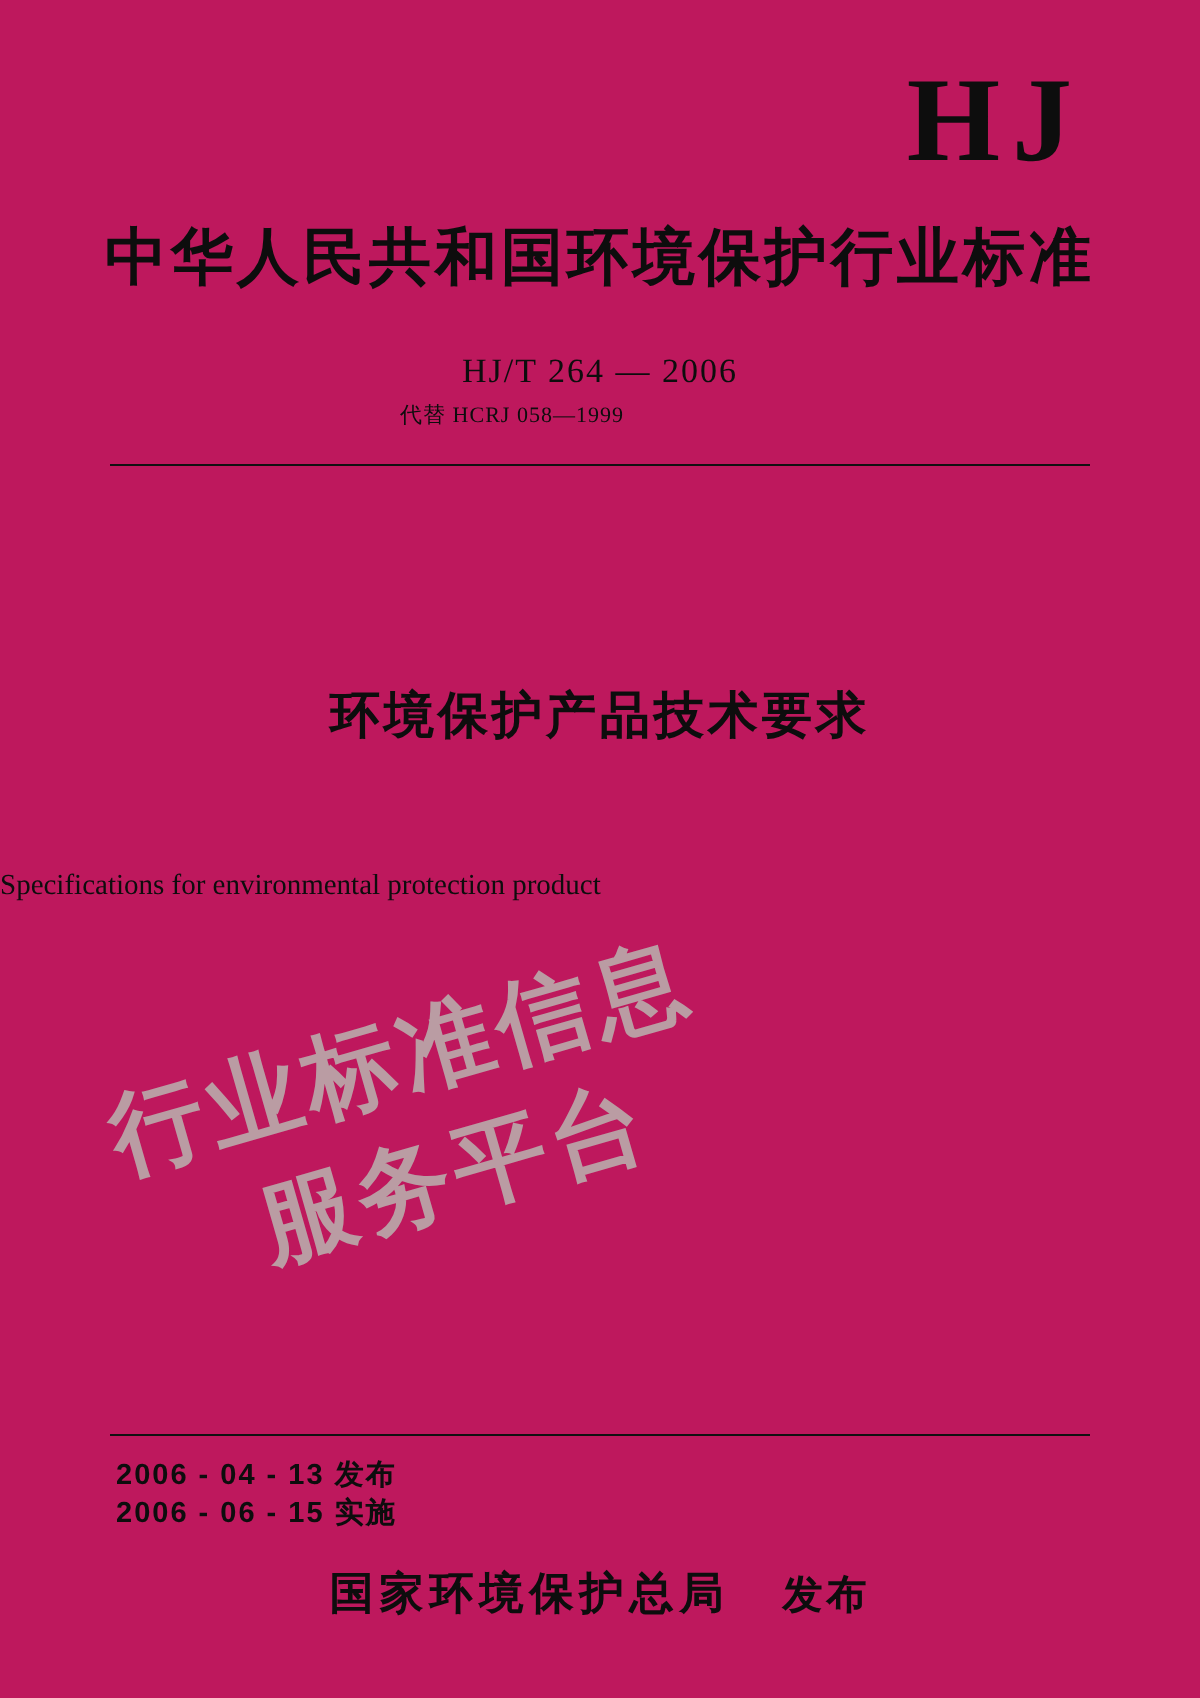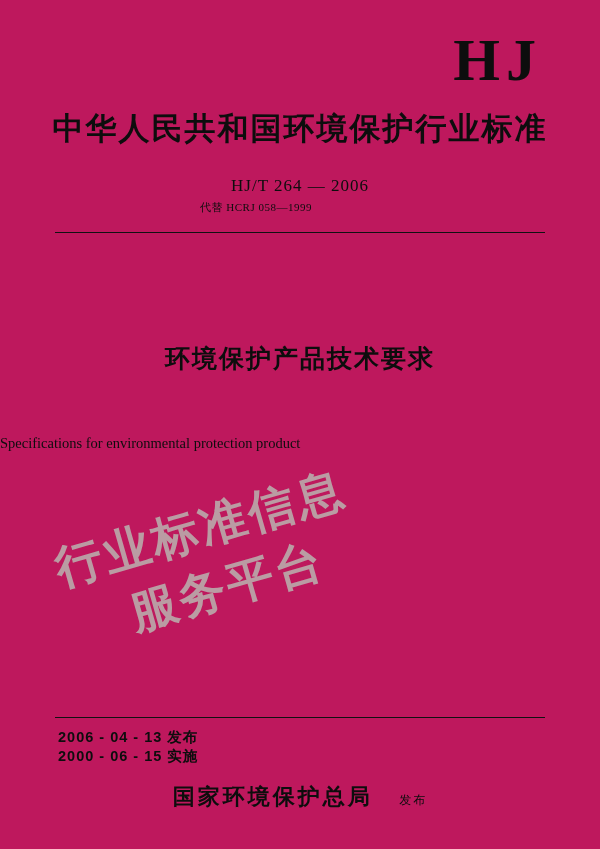--- a/index.html
+++ b/index.html
@@ -156,22 +156,22 @@
     color: #0d0d0d;
   }
   .issuer-name {
     font-family: "Liberation Sans", sans-serif;
     font-weight: bold;
     font-size: 22px;
     letter-spacing: 3px;
   }
   .issuer-verb {
     font-family: "Liberation Sans", sans-serif;
-    font-weight: normal;
-    font-size: 12px;
+    font-weight: bold;
+    font-size: 20px;
     letter-spacing: 2px;
     margin-left: 22px;
     margin-top: 46px;
   }
 </style>
 </head>
 <body>
 
 <div class="page">
 
@@ -195,21 +195,21 @@
 
   <div class="watermark">
     <div class="wm-l1">行业标准信息</div>
     <div class="wm-l2">服务平台</div>
   </div>
 
   <div class="rule rule-bottom"></div>
 
   <div class="date-row">
     <span>2006 - 04 - 13 发布</span>
-    <span>2000 - 06 - 15 实施</span>
+    <span>2006 - 06 - 15 实施</span>
   </div>
 
   <div class="issuer-row">
     <span class="issuer-name">国家环境保护总局</span>
     <span class="issuer-verb">发布</span>
   </div>
 
 </div>
 
 </body></html>

